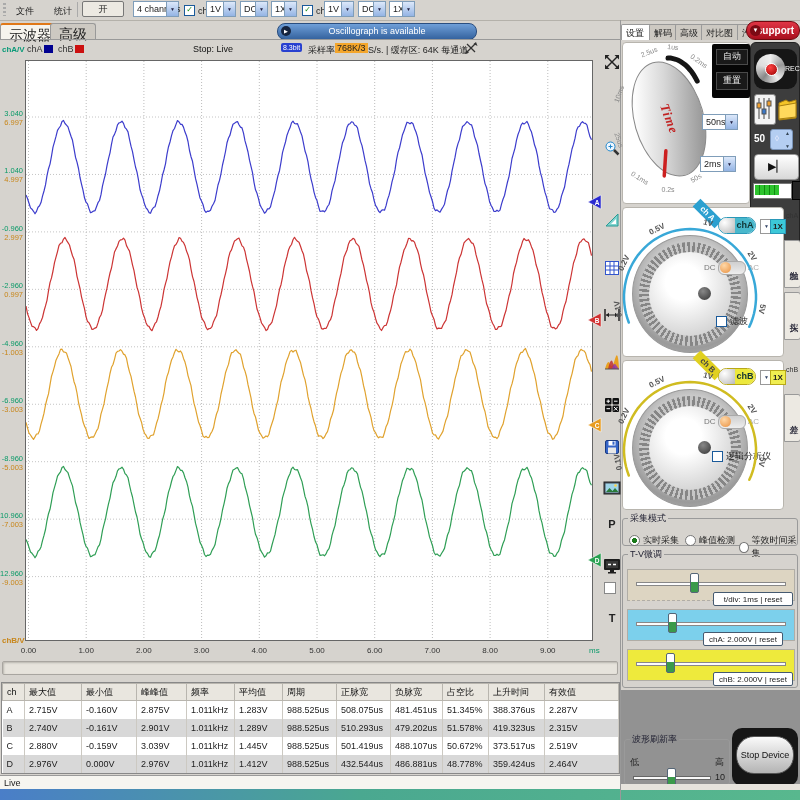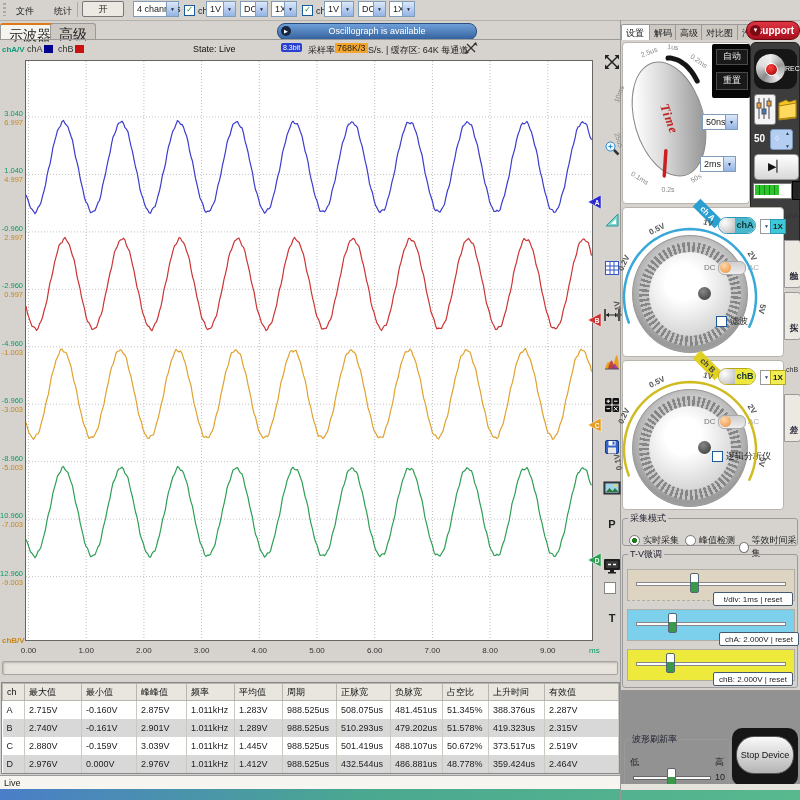--- a/index.html
+++ b/index.html
@@ -90,21 +90,21 @@
   <div class="abs" style="left:746px;top:21px;width:54px;height:19px;border-radius:9px;background:linear-gradient(#e03545,#a80f1d);border:1px solid #70080f;color:#fff;font-weight:bold;font-size:10px;text-align:right;line-height:17px;padding-right:5px;box-sizing:border-box">
     <span class="abs" style="left:3px;top:3px;width:11px;height:11px;border-radius:50%;background:#7c0a14;color:#fff;font-size:6px;line-height:11px;text-align:center">▼</span>
     <span>support</span>
   </div>
 
   <div class="abs" style="left:2px;top:45px;color:#0a9a78;font-size:8px;font-weight:bold">chA/V</div>
   <div class="abs" style="left:27px;top:44px;color:#333">chA</div>
   <div class="abs" style="left:44px;top:45px;width:9px;height:8px;background:#000090"></div>
   <div class="abs" style="left:58px;top:44px;color:#333">chB</div>
   <div class="abs" style="left:75px;top:45px;width:9px;height:8px;background:#cc1010"></div>
-  <div class="abs" style="left:193px;top:44px;color:#111">State: Live</div>
+  <div class="abs" style="left:193px;top:44px;color:#111">Stop: Live</div>
   <div class="abs" style="left:281px;top:43px;background:#2840d0;color:#fff;font-size:7px;padding:1px 2px;border-radius:2px">8.3bit</div>
   <div class="abs" style="left:308px;top:44px">采样率</div>
   <div class="abs" style="left:335px;top:43px;background:#f4a62c;padding:0 2px">768K/3</div>
   <div class="abs" style="left:368px;top:44px">S/s. | 缓存区: 64K 每通道</div>
   <div class="abs" style="left:464px;top:41px;width:14px;height:14px">
     <svg width="14" height="14">
         <g stroke="#333" stroke-width="1.2">
           <line x1="3" y1="3" x2="11" y2="11"></line>
           <line x1="11" y1="3" x2="3" y2="11"></line>
         </g>
@@ -419,21 +419,21 @@
     <legend>T-V微调</legend>
     <div class="tblock" style="top:8px;background:#ddd5c2;border-bottom-style:dashed">
       <div class="ttrack"></div>
       <div class="tthumb" style="left:62px"></div>
     </div>
     <div class="tbtn" style="left:90px;top:31px">t/div: 1ms | reset</div>
     <div class="tblock" style="top:48px;background:#7cd0ec">
       <div class="ttrack"></div>
       <div class="tthumb" style="left:40px"></div>
     </div>
-    <div class="tbtn" style="left:96px;top:71px">chA: 2.000V | reset</div>
+    <div class="tbtn" style="left:80px;top:71px">chA: 2.000V | reset</div>
     <div class="tblock" style="top:88px;background:#eeea3c">
       <div class="ttrack"></div>
       <div class="tthumb" style="left:38px"></div>
     </div>
     <div class="tbtn" style="left:90px;top:111px">chB: 2.000V | reset</div>
   </fieldset>
 
   <div class="abs" style="left:621px;top:690px;width:179px;height:99px;background:#929292"></div>
   <fieldset style="left:624px;top:733px;width:106px;height:52px;background:#929292">
     <legend style="background:#929292">波形刷新率</legend>

